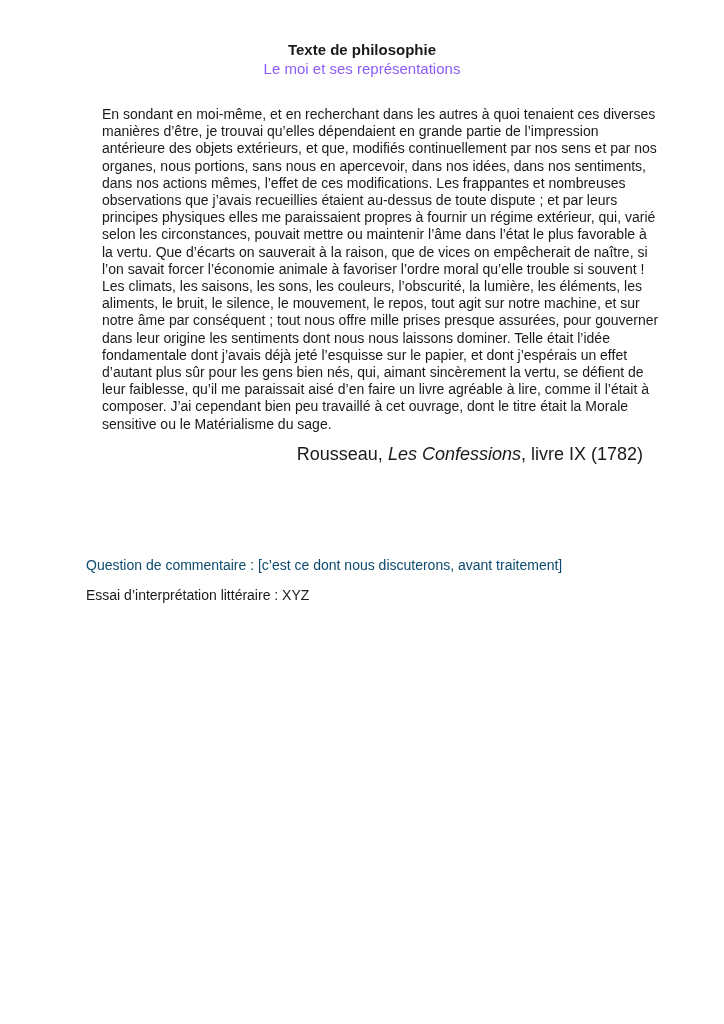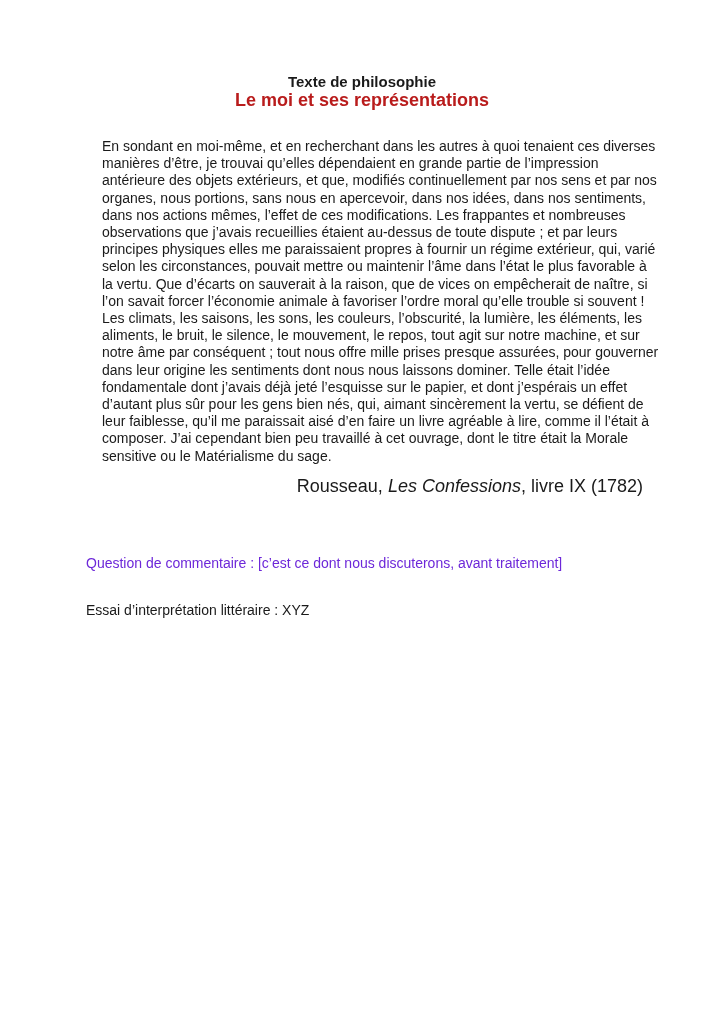--- a/index.html
+++ b/index.html
@@ -8,37 +8,37 @@
     width: 724px;
     height: 1024px;
     font-family: "Liberation Sans", sans-serif;
     color: #1a1a1a;
     overflow: hidden;
   }
   .page {
     width: 724px;
     height: 1024px;
     background: #ffffff;
-    padding: 72px 86px 0 86px;
+    padding: 40px 86px 0 86px;
   }
   .doc-header {
     text-align: center;
     margin-bottom: 28px;
   }
   .doc-title {
     font-size: 15px;
     font-weight: 700;
     line-height: 19px;
     color: #1a1a1a;
   }
   .doc-subtitle {
-    font-size: 18px;
-    font-weight: 700;
+    font-size: 15px;
+    font-weight: 400;
     line-height: 19px;
-    color: #b91c1c;
+    color: #8b5cf6;
   }
   .body-paragraph {
     width: 557px;
     font-size: 14px;
     line-height: 17.2px;
     text-align: left;
     color: #1a1a1a;
     margin-left: 16px;
   }
   .attribution {
@@ -47,28 +47,28 @@
     font-size: 18px;
     line-height: 17.2px;
     margin-top: 13px;
     color: #1a1a1a;
   }
   .attribution .italic { font-style: italic; }
   .commentary-line {
     width: 557px;
     font-size: 14px;
     line-height: 17.2px;
-    margin-top: 60px;
-    color: #6d28d9;
+    margin-top: 94px;
+    color: #0c4a6e;
   }
   .essay-line {
     width: 557px;
     font-size: 14px;
     line-height: 17.2px;
-    margin-top: 30px;
+    margin-top: 13px;
     color: #1a1a1a;
   }
 </style>
 </head>
 <body>
 
 <div class="page">
 
   <div class="doc-header">
     <div class="doc-title">Texte de philosophie</div>

